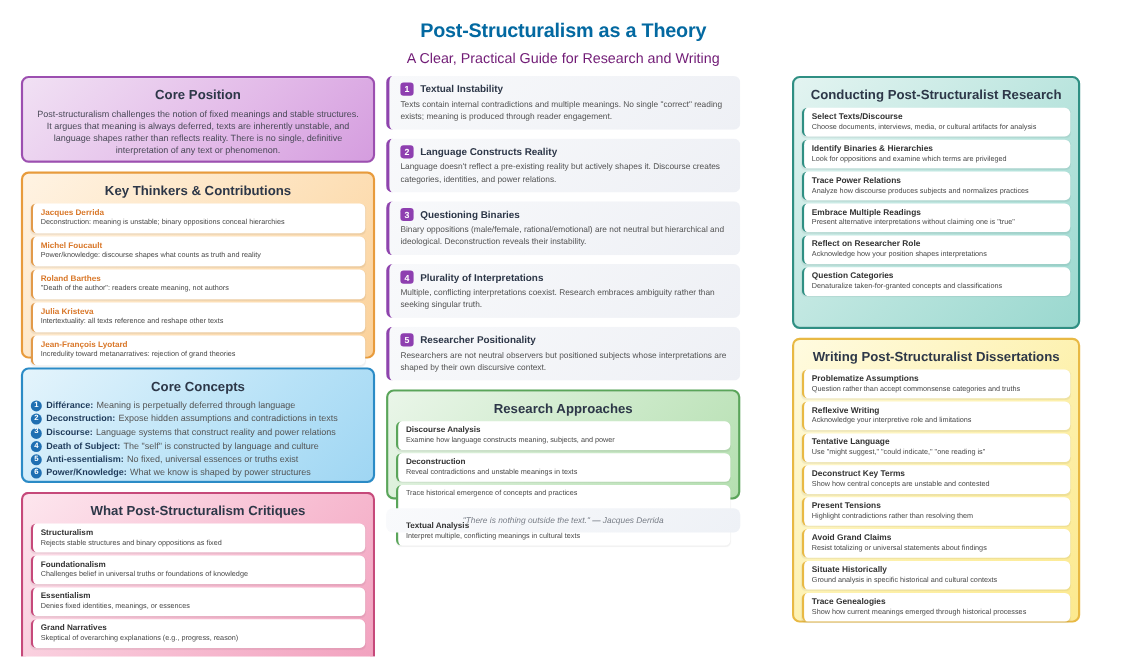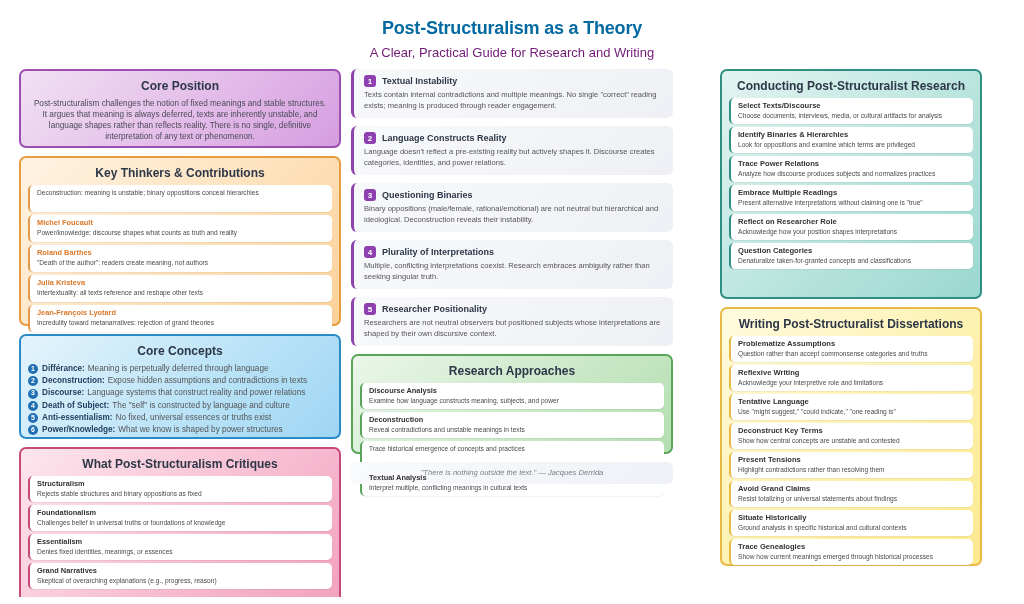--- a/index.html
+++ b/index.html
@@ -66,20 +66,21 @@
 <div class="col col-left">
 
   <div class="panel core-position">
     <div class="panel-title">Core Position</div>
     <div class="panel-body-text">Post-structuralism challenges the notion of fixed meanings and stable structures. It argues that meaning is always deferred, texts are inherently unstable, and language shapes rather than reflects reality. There is no single, definitive interpretation of any text or phenomenon.</div>
   </div>
 
   <div class="panel thinkers">
     <div class="panel-title">Key Thinkers &amp; Contributions</div>
     <div class="item">
+      <div class="item-title">Jacques Derrida</div>
       <div class="item-desc">Deconstruction: meaning is unstable; binary oppositions conceal hierarchies</div>
     </div>
     <div class="item">
       <div class="item-title">Michel Foucault</div>
       <div class="item-desc">Power/knowledge: discourse shapes what counts as truth and reality</div>
     </div>
     <div class="item">
       <div class="item-title">Roland Barthes</div>
       <div class="item-desc">"Death of the author": readers create meaning, not authors</div>
     </div>

